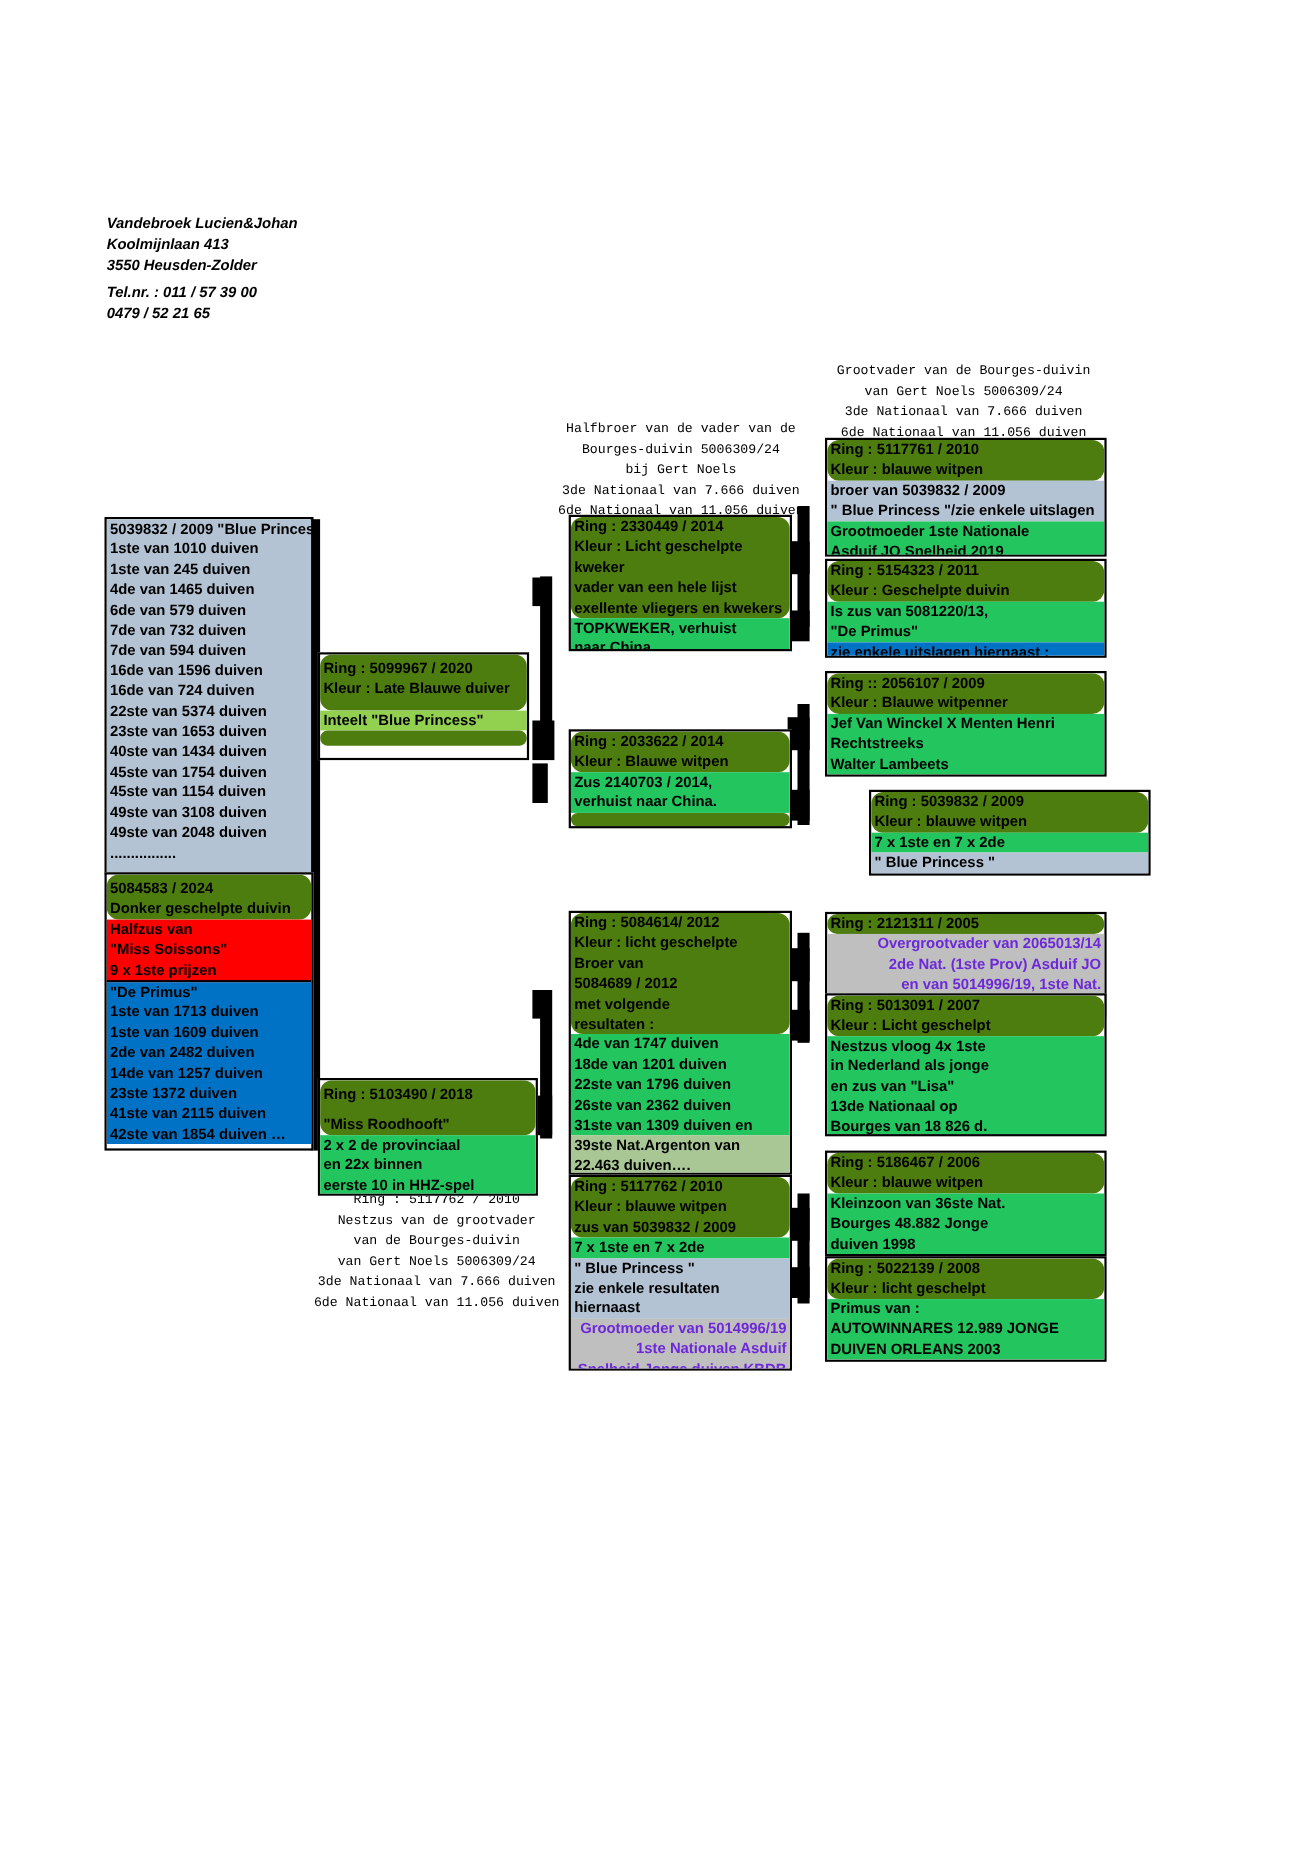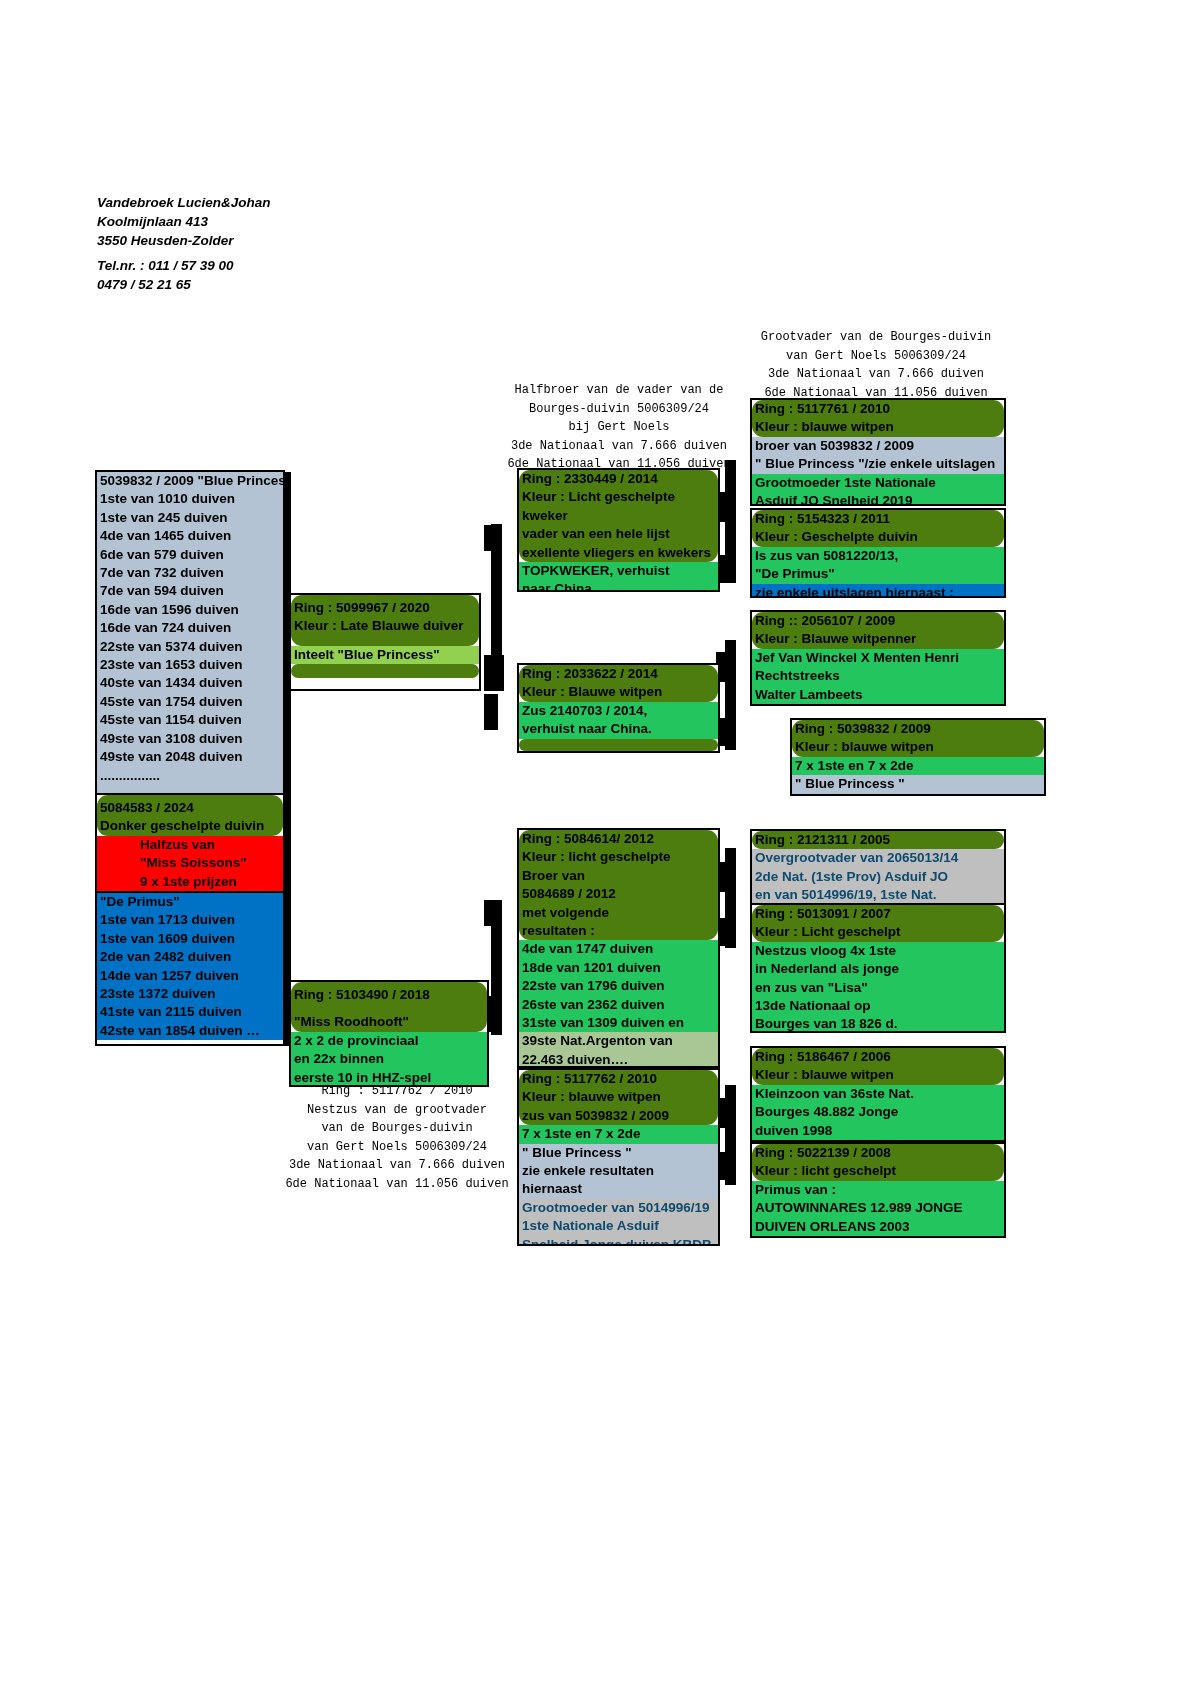--- a/index.html
+++ b/index.html
@@ -20,25 +20,25 @@
   .caption{font-size:12px;line-height:18.5px;text-align:center;white-space:nowrap;font-family:Liberation Mono, monospace;}
 
   
   .box{border:2.5px solid #000;background:#fff;overflow:hidden;}
   .row{font-size:13.5px;font-weight:bold;line-height:18.4px;padding:0 3px;white-space:nowrap;}
   .pad{height:4px;line-height:4px;font-size:1px;}
 
   .w{background:#4d7c0f;border-radius:11px;}
   .y{background:#22c55e;}
   .b{background:#0072c6;}
-  .r{background:#ff0000;padding-left:40px;}
+  .r{background:#ff0000;}
   .g{background:#b3c3d3;}
   .gr{background:#92d050;}
   .gr2{background:#a9c795;}
-  .br{color:#0c4a6e;background:#bfbfbf;}
+  .br{color:#6d28d9;background:#bfbfbf;text-align:right;}
 
   
   .bar{position:absolute;background:#000;}
 </style>
 </head>
 <body>
 
 <div class="abs" id="breeder">
   <div>Vandebroek Lucien&amp;Johan</div>
   <div>Koolmijnlaan 413</div>

